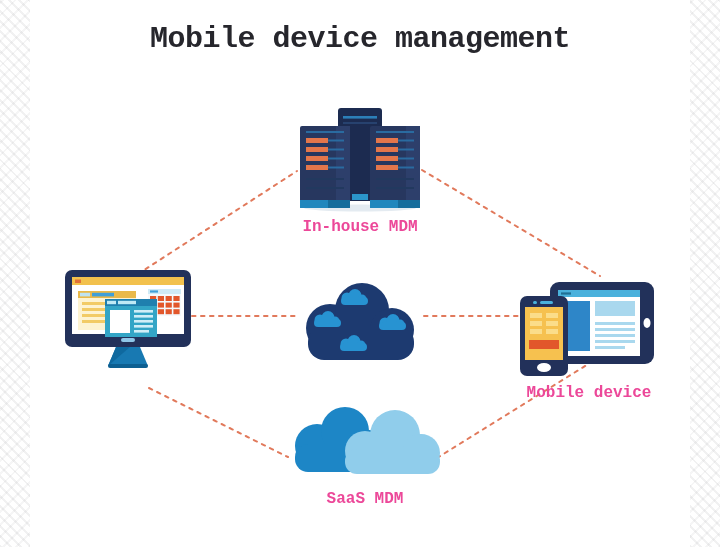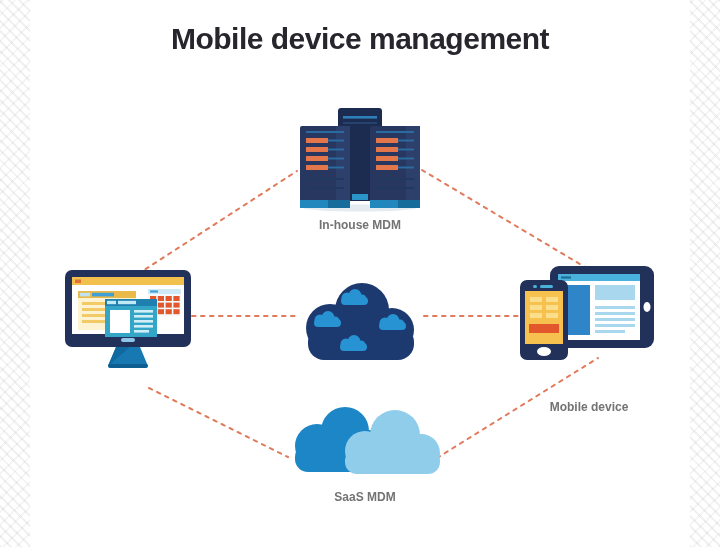--- a/index.html
+++ b/index.html
@@ -1,45 +1,45 @@
 <!DOCTYPE html>
 <html><head>
 <meta charset="utf-8">
 <style>
   html,body{margin:0;padding:0;background:#ffffff;}
   .stage{
     position:relative;width:720px;height:547px;overflow:hidden;
-    background:#ffffff;font-family:Liberation Sans, sans-serif;
+    background:#ffffff;font-family:Liberation Mono, monospace;
   }
   .texture{
     position:absolute;top:0;bottom:0;width:30px;
     background:
       repeating-linear-gradient(45deg, rgba(120,120,125,0.10) 0 2px, transparent 2px 7px),
       repeating-linear-gradient(-45deg, rgba(120,120,125,0.07) 0 2px, transparent 2px 9px);
   }
   .texture.left{left:0;}
   .texture.right{right:0;}
   .title{
     position:absolute;top:22px;left:30px;right:30px;margin:0;
     text-align:center;font-size:30px;font-weight:bold;letter-spacing:-0.5px;
     color:#26262c;
   }
   .connections{position:absolute;left:0;top:0;z-index:1;}
   .node{
     position:absolute;z-index:2;display:flex;flex-direction:column;
     align-items:center;
   }
   .node .label{
-    margin-top:6px;font-size:12px;font-weight:bold;color:#737373;
+    margin-top:6px;font-size:16px;font-weight:bold;color:#ec4899;
     white-space:nowrap;text-align:center;
   }
   .node-inhouse{left:296px;top:108px;width:128px;}
   .node-admin{left:58px;top:268px;width:140px;}
   .node-cloud{left:294px;top:276px;width:132px;}
-  .node-mobile{left:514px;top:260px;width:150px;gap:32px;}
+  .node-mobile{left:514px;top:276px;width:150px;}
   .node-saas{left:283px;top:404px;width:164px;}
   svg{display:block;}
 </style>
 </head>
 <body>
 
 <div class="stage">
 
   <div class="texture left"></div>
   <div class="texture right"></div>

